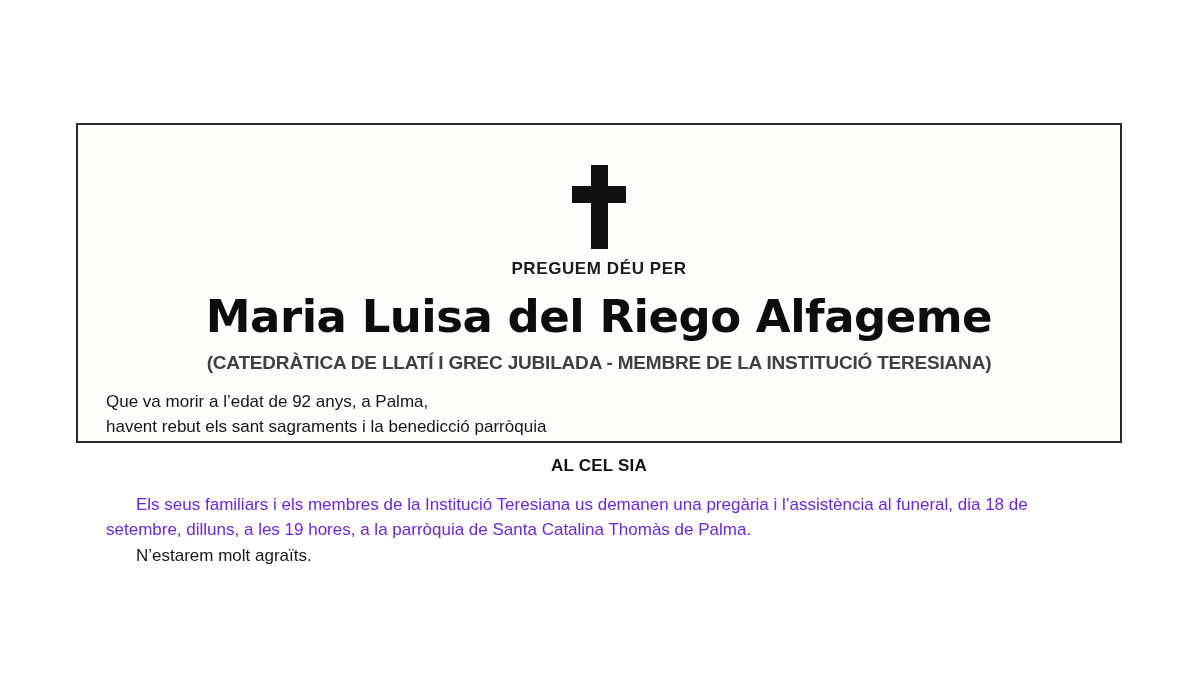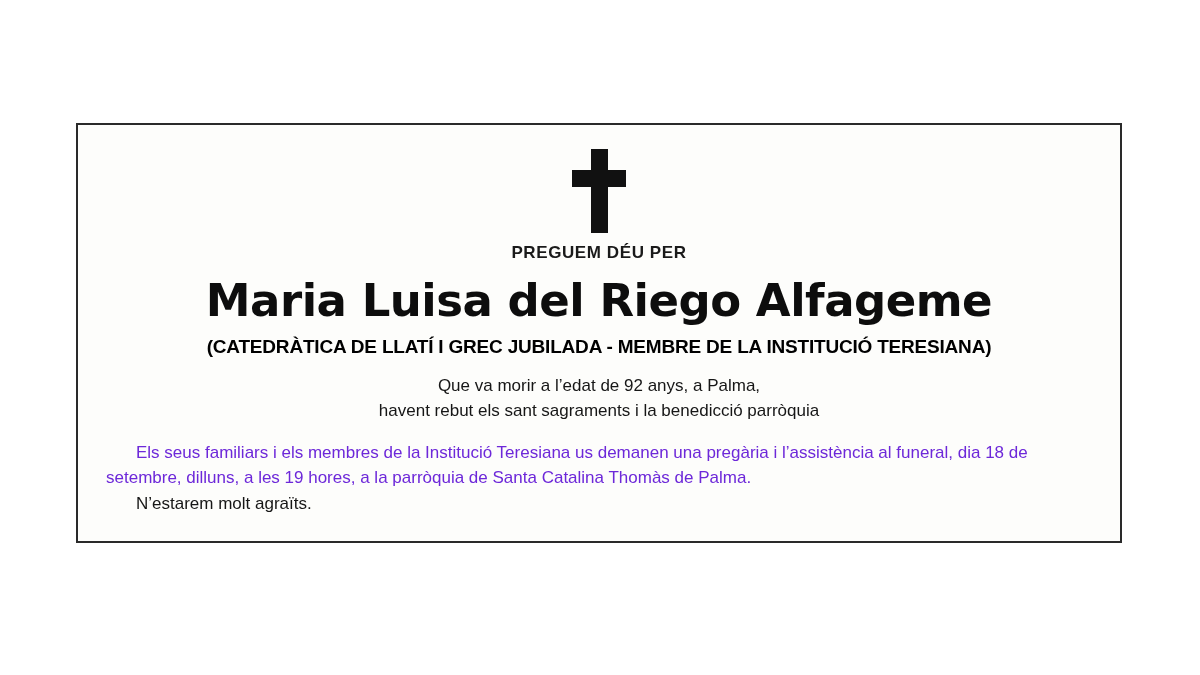--- a/index.html
+++ b/index.html
@@ -21,25 +21,25 @@
     height: 675px;
     background: #ffffff;
     position: relative;
   }
 
   .obituary-card {
     position: absolute;
     left: 76px;
     top: 123px;
     width: 1046px;
-    height: 420px;
+    height: 320px;
     background: #fdfdfb;
     border: 2px solid #2a2a2a;
     box-sizing: border-box;
-    padding: 24px 28px 18px 28px;
+    padding: 40px 28px 18px 28px;
   }
 
   .cross-wrap {
     display: flex;
     justify-content: center;
     align-items: flex-start;
     height: 90px;
   }
 
   .cross {
@@ -81,27 +81,26 @@
     letter-spacing: -0.5px;
     color: #0d0d0d;
     margin-top: 14px;
     line-height: 1.05;
   }
 
   .credentials {
     text-align: center;
     font-size: 19px;
     font-weight: bold;
-    color: #000000;
+    color: #404040;
     margin-top: 12px;
     letter-spacing: -0.2px;
   }
 
   .death-info {
-    text-align: center;
     font-size: 17px;
     color: #161616;
     margin-top: 16px;
     line-height: 1.45;
   }
 
   .al-cel-sia {
     text-align: center;
     font-size: 17px;
     font-weight: bold;
@@ -146,20 +145,21 @@
 
     <div class="deceased-name">Maria Luisa del Riego Alfageme</div>
 
     <div class="credentials">(CATEDRÀTICA DE LLATÍ I GREC JUBILADA - MEMBRE DE LA INSTITUCIÓ TERESIANA)</div>
 
     <div class="death-info">
       <div>Que va morir a l’edat de 92 anys, a Palma,</div>
       <div>havent rebut els sant sagraments i la benedicció parròquia</div>
     </div>
 
+    <div class="al-cel-sia">AL CEL SIA</div>
 
     <div class="notice-body">Els seus familiars i els membres de la Institució Teresiana us demanen una pregària i l’assistència al funeral, dia 18 de setembre, dilluns, a les 19 hores, a la parròquia de Santa Catalina Thomàs de Palma.</div>
 
     <div class="notice-thanks">N’estarem molt agraïts.</div>
 
   </div>
 
 </div>
 
 </body></html>

